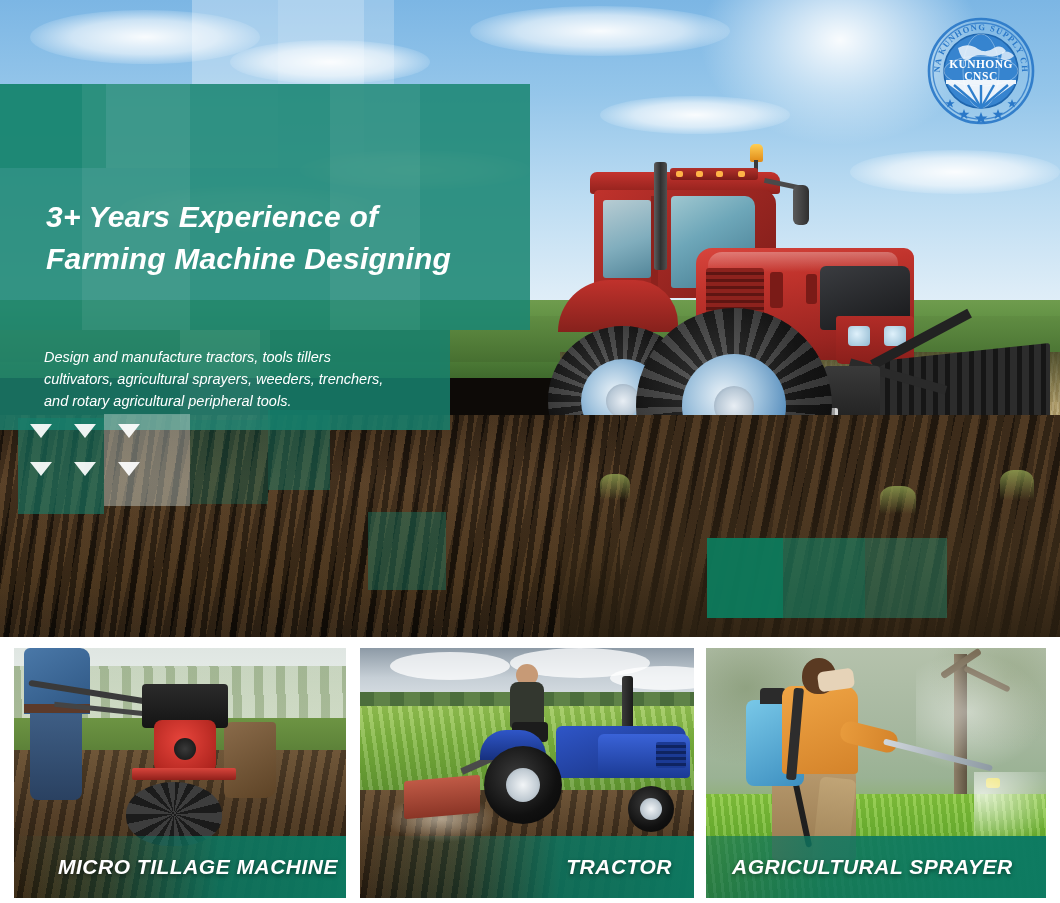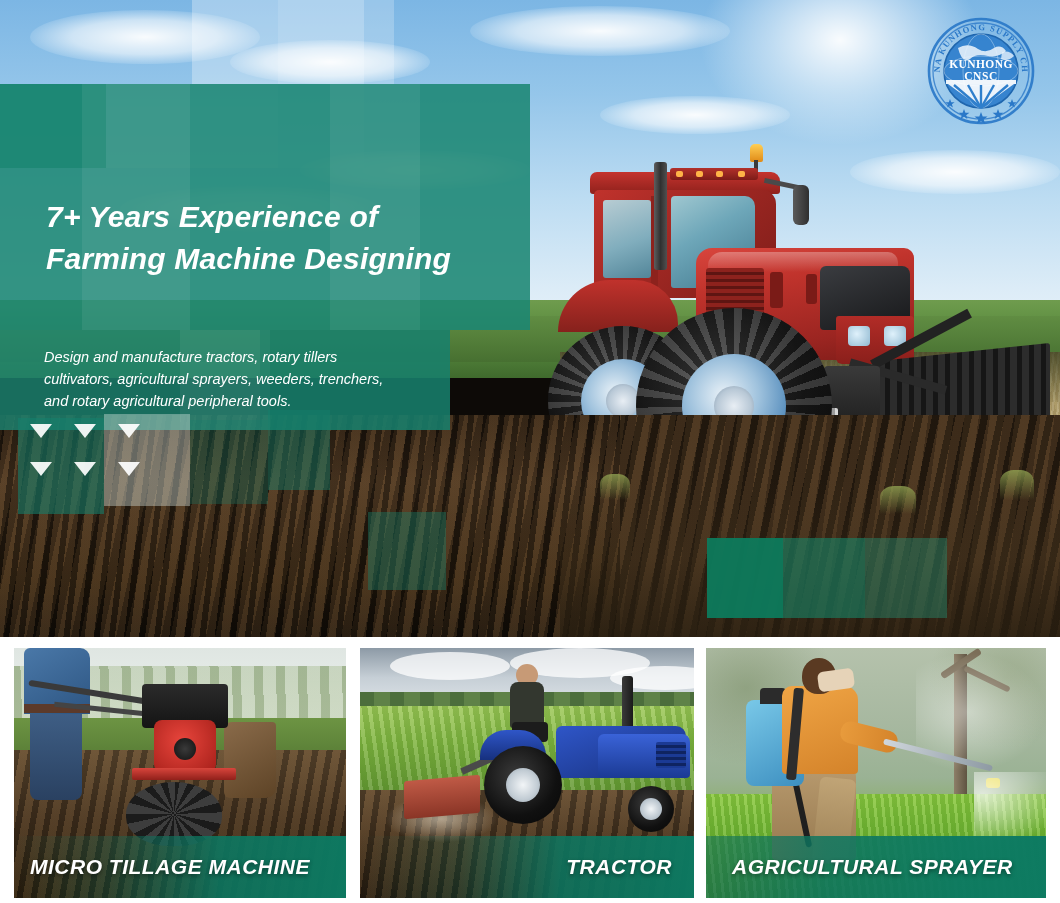--- a/index.html
+++ b/index.html
@@ -245,21 +245,21 @@
   .cap {
     position:absolute; left:0; bottom:0; width:100%; height:62px;
     display:flex; align-items:center;
   }
   .cap-text {
     color:#ffffff; font-size:21px; font-weight:bold; font-style:italic;
     letter-spacing:.5px; white-space:nowrap;
     text-shadow:0 2px 4px rgba(0,0,0,.45);
   }
   .cap1 { background:linear-gradient(to right, rgba(14,110,90,0) 0%, rgba(14,110,90,.30) 28%, rgba(13,118,96,.90) 62%, rgba(12,122,98,.97) 100%); }
-  .cap1 .cap-text { margin-left:16px; }
+  .cap1 .cap-text { margin-left:44px; }
   .cap2 { background:linear-gradient(to right, rgba(14,110,90,0) 0%, rgba(14,110,90,.25) 30%, rgba(13,118,96,.88) 60%, rgba(12,122,98,.97) 100%); justify-content:flex-end; }
   .cap2 .cap-text { margin-right:22px; }
   .cap3 { background:linear-gradient(to right, rgba(14,110,90,.55) 0%, rgba(13,118,96,.85) 35%, rgba(12,122,98,.96) 75%, rgba(12,122,98,.98) 100%); }
   .cap3 .cap-text { margin-left:26px; }
 
   
   .s1-sky { position:absolute; left:0; top:0; width:100%; height:78px;
     background:linear-gradient(to bottom,#dfe6e2,#eef2ee); }
   .s1-trees { position:absolute; left:0; top:18px; width:100%; height:76px;
     background:repeating-linear-gradient(88deg, rgba(110,140,80,.55) 0 9px, rgba(150,175,120,.35) 9px 22px); }
@@ -460,26 +460,26 @@
   <div class="mos" style="left:364px; top:0px;   width:30px;  height:84px;  background:rgba(255,255,255,.22);"></div>
 
   <div class="panel-main"></div>
   <div class="panel-main-light"></div>
   <div class="panel-main-light2"></div>
   <div class="panel-sub"></div>
   <div class="panel-sub-a"></div>
   <div class="panel-sub-b"></div>
 
   <div class="headline">
-    <div>7+ Years Experience of</div>
+    <div>3+ Years Experience of</div>
     <div>Farming Machine Designing</div>
   </div>
 
   <div class="subcopy">
-    <div>Design and manufacture tractors, rotary tillers</div>
+    <div>Design and manufacture tractors, tools tillers</div>
     <div>cultivators, agricultural sprayers, weeders, trenchers,</div>
     <div>and rotary agricultural peripheral tools.</div>
   </div>
 
   <div class="tri-panel-a"></div>
   <div class="tri-panel-b"></div>
   <div class="tri-panel-c"></div>
   <div class="tri-panel-d"></div>
   <div class="tri-grid">
     <div class="tri" style="left:0px;  top:0px;"></div>

